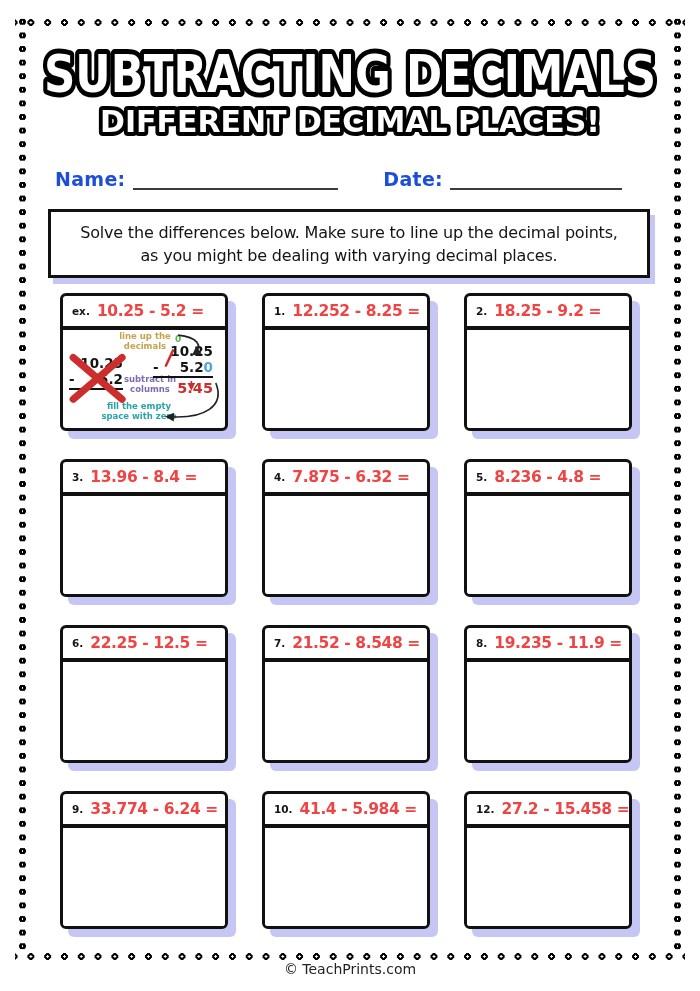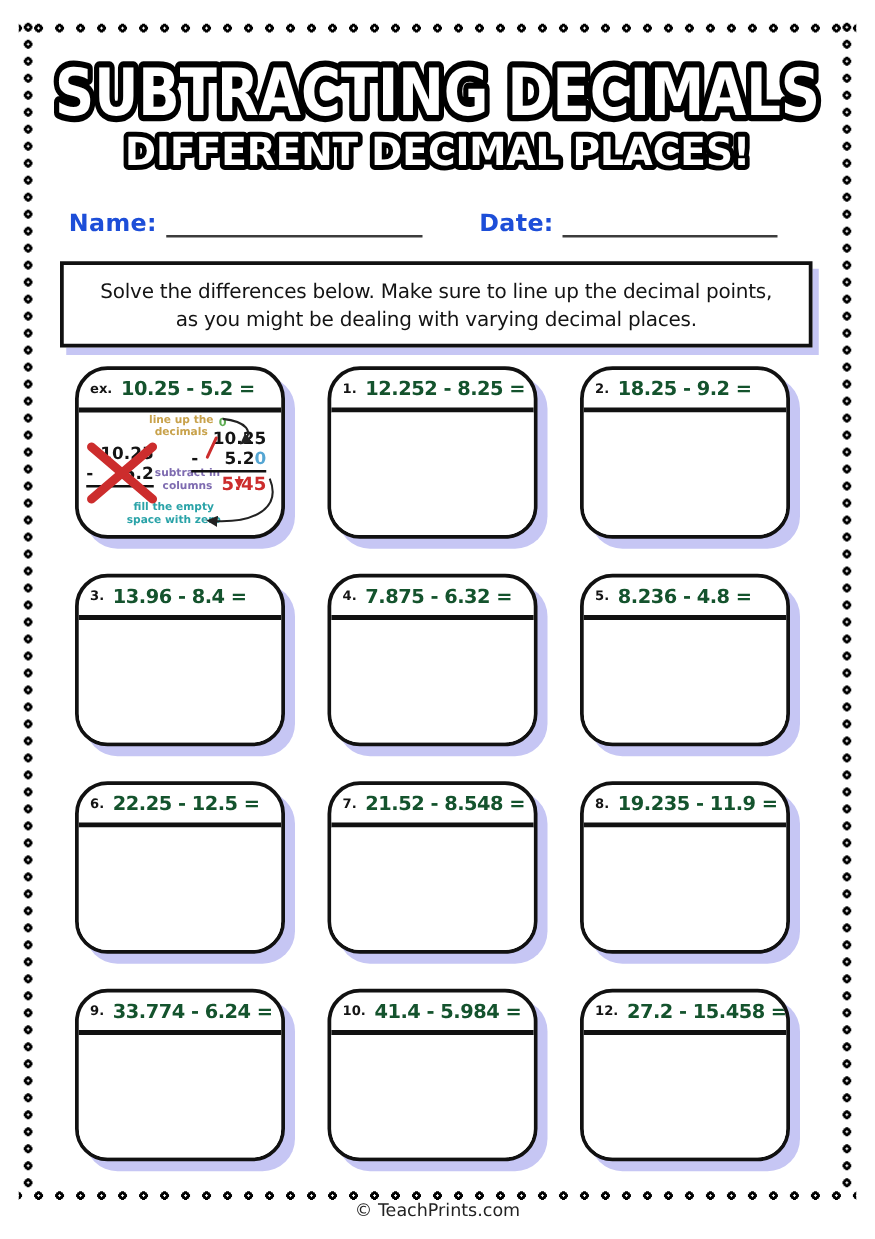--- a/index.html
+++ b/index.html
@@ -46,30 +46,30 @@
   }
   .instructions div { font-size:16px; color:#141414; line-height:1.42; letter-spacing:-0.2px; }
 
   
   .grid {
     position:absolute; left:60px; top:293px;
     display:grid; grid-template-columns:repeat(3,168px);
     grid-auto-rows:138px; column-gap:34px; row-gap:28px;
   }
   .pbox {
-    border:3.5px solid #111; border-radius:26px; background:#fff;
+    border:3.5px solid #111; border-radius:6px; background:#fff;
     box-shadow:8px 8px 0 var(--shadow);
     display:flex; flex-direction:column; overflow:hidden;
   }
   .pbox-header {
     min-height:34px; display:flex; align-items:center; gap:7px;
     padding:2px 6px 2px 9px; border-bottom:4px solid #111;
   }
   .p-num { font-size:10.5px; font-weight:bold; color:#141414; }
-  .p-expr { font-size:15.5px; font-weight:bold; color:#14532d; letter-spacing:-0.4px; white-space:nowrap; }
+  .p-expr { font-size:15.5px; font-weight:bold; color:#ef4444; letter-spacing:-0.4px; white-space:nowrap; }
   .pbox-body { flex:1; background:#fff; }
 
   
   .ex-body { position:relative; flex:1; font-weight:bold; }
   .ex-anno { position:absolute; font-size:8.5px; font-weight:bold; line-height:1.12; text-align:center; }
   .anno-lineup  { left:50px; top:2px;  width:64px; color:var(--gold); }
   .anno-subtract{ left:58px; top:45px; width:58px; color:var(--purple); }
   .anno-fill    { left:36px; top:72px; width:80px; color:var(--teal); }
   .wrong-stack { position:absolute; left:6px; top:25px; width:54px; font-size:13.5px; color:#141414; }
   .wrong-stack .l1 { text-align:right; }

